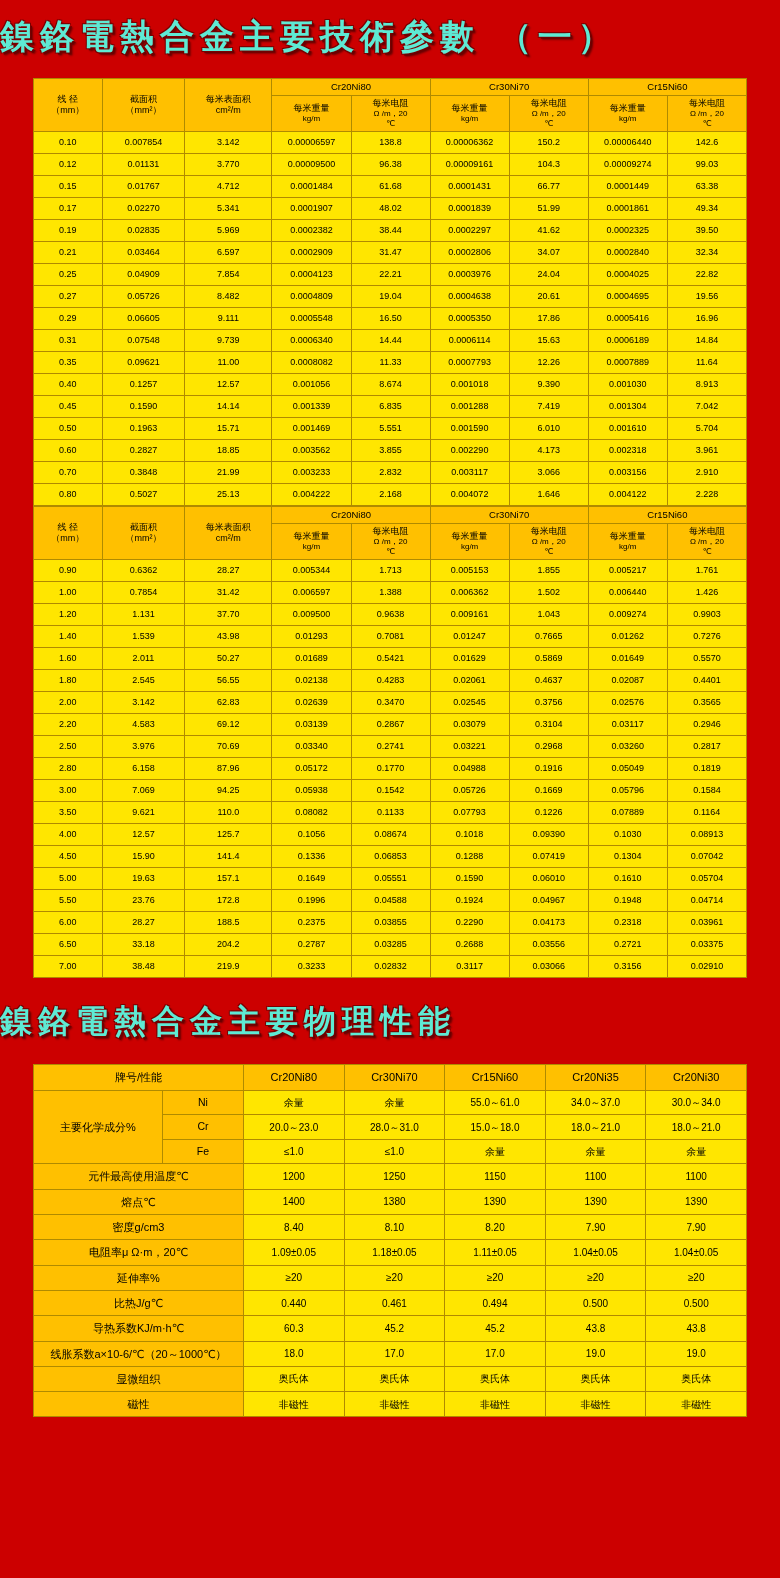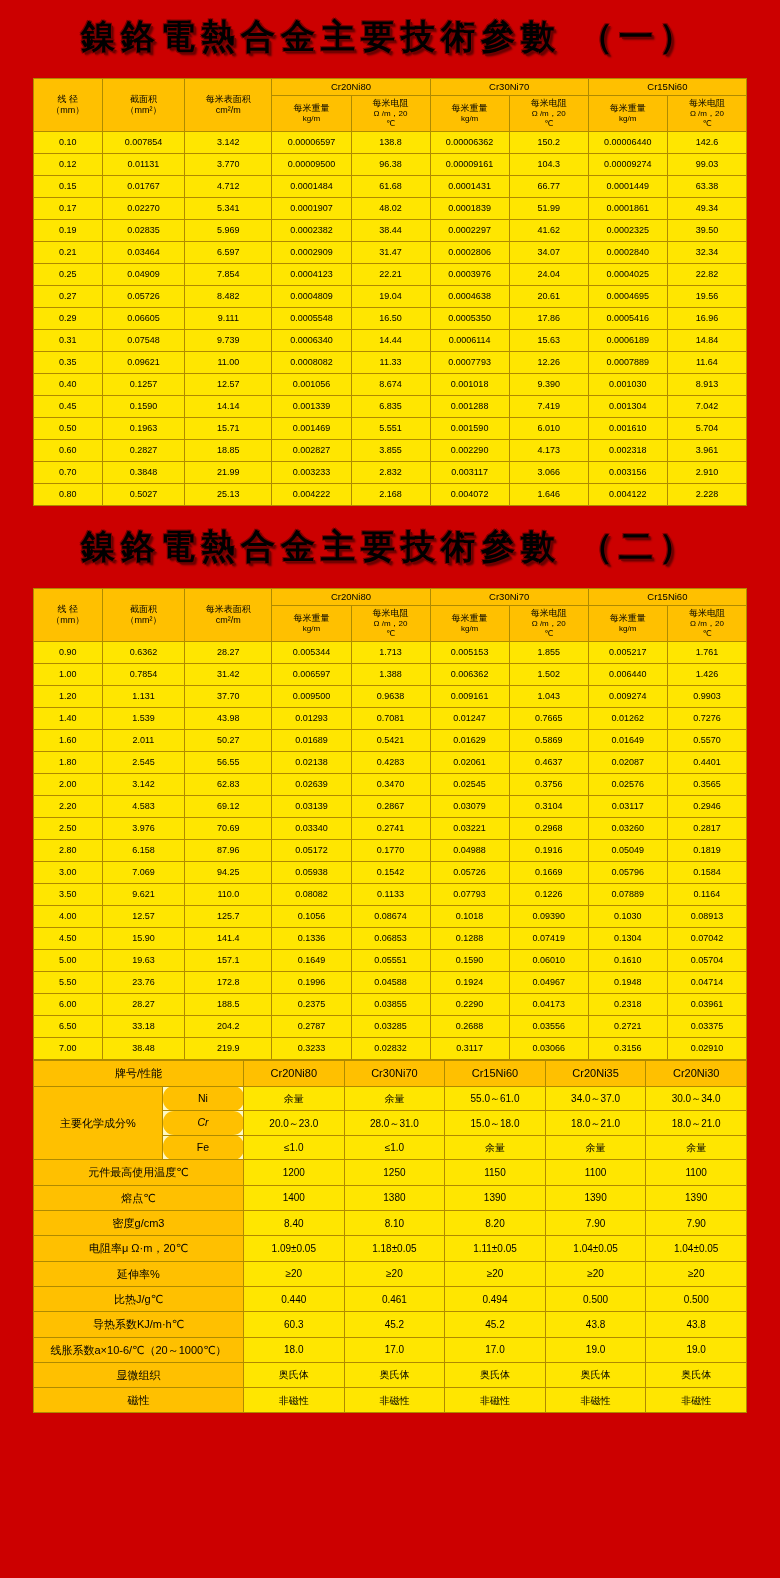--- a/index.html
+++ b/index.html
@@ -5,24 +5,24 @@
   html,body{margin:0;padding:0;}
   body{
     width:780px;
     background:#cc0000;
     font-family:"Liberation Sans","DejaVu Sans",sans-serif;
     color:#000;
   }
   .page{width:780px;position:relative;padding-bottom:14px;}
 
   .title{
-    text-align:center;
+    text-align:left;
     font-family:"DejaVu Serif","Liberation Serif",serif;
     font-weight:bold;
-    color:#000000;
+    color:#5eead4;
     letter-spacing:6px;
     text-shadow:
       -1px -1px 0 #7a0000,
       1px -1px 0 #7a0000,
       -1px 1px 0 #7a0000,
       2px 2px 0 #6b0000,
       3px 3px 2px rgba(0,0,0,.45);
   }
   .title-1{font-size:34px;padding:14px 0 18px;}
   .title-2{font-size:34px;padding:18px 0 18px;}
@@ -59,21 +59,21 @@
   .tbl-phys th,.tbl-phys td{
     border:1px solid #b08a00;
     text-align:center;
     vertical-align:middle;
     padding:5px 2px;
     font-weight:normal;
     line-height:1.3;
   }
   .tbl-phys thead th{background:#ffc000;font-size:11px;}
   .tbl-phys td.rowlabel{background:#ffc000;font-size:11px;}
-  .tbl-phys td.rowlabel-sub{background:#ffc000;font-size:10.5px;border-radius:11px;}
+  .tbl-phys td.rowlabel-sub{background:#ffc000;font-size:10.5px;}
   .tbl-phys td.val{background:#ffe600;font-size:10px;}
   .spacer{height:10px;}
 </style>
 </head>
 <body>
 
 <div class="page">
 
   <div class="title title-1">鎳鉻電熱合金主要技術參數 （一）</div>
 
@@ -278,21 +278,21 @@
           <td>5.551</td>
           <td>0.001590</td>
           <td>6.010</td>
           <td>0.001610</td>
           <td>5.704</td>
         </tr>
         <tr>
           <td>0.60</td>
           <td>0.2827</td>
           <td>18.85</td>
-          <td>0.002827</td>
+          <td>0.003562</td>
           <td>3.855</td>
           <td>0.002290</td>
           <td>4.173</td>
           <td>0.002318</td>
           <td>3.961</td>
         </tr>
         <tr>
           <td>0.70</td>
           <td>0.3848</td>
           <td>21.99</td>
@@ -310,21 +310,20 @@
           <td>0.004222</td>
           <td>2.168</td>
           <td>0.004072</td>
           <td>1.646</td>
           <td>0.004122</td>
           <td>2.228</td>
         </tr>
       </tbody>
   </table>
 
-  <div class="title title-2">鎳鉻電熱合金主要技術參數 （二）</div>
 
   <table class="tbl">
     <thead>
       <tr>
         <th rowspan="2" style="width:56px">
           <div>线 径</div>
           <div>（mm）</div>
         </th>
         <th rowspan="2" style="width:68px">
           <div>截面积</div>
@@ -574,20 +573,21 @@
           <td>0.3233</td>
           <td>0.02832</td>
           <td>0.3117</td>
           <td>0.03066</td>
           <td>0.3156</td>
           <td>0.02910</td>
         </tr>
       </tbody>
   </table>
 
+  <div class="title title-3">鎳鉻電熱合金主要物理性能</div>
 
   <table class="tbl-phys">
     <thead>
       <tr id="phys-head-row">
           <th colspan="2" style="width: 200px;">牌号/性能</th>
           <th>Cr20Ni80</th>
           <th>Cr30Ni70</th>
           <th>Cr15Ni60</th>
           <th>Cr20Ni35</th>
           <th>Cr20Ni30</th>
@@ -597,21 +597,21 @@
         <tr>
           <td class="rowlabel" rowspan="3" style="width: 124px;">主要化学成分%</td>
           <td class="rowlabel-sub" style="width: 76px;">Ni</td>
           <td class="val">余量</td>
           <td class="val">余量</td>
           <td class="val">55.0～61.0</td>
           <td class="val">34.0～37.0</td>
           <td class="val">30.0～34.0</td>
         </tr>
         <tr>
-          <td class="rowlabel-sub" style="width: 76px; font-style: italic;">Cr</td>
+          <td class="rowlabel-sub" style="width: 76px;">Cr</td>
           <td class="val">20.0～23.0</td>
           <td class="val">28.0～31.0</td>
           <td class="val">15.0～18.0</td>
           <td class="val">18.0～21.0</td>
           <td class="val">18.0～21.0</td>
         </tr>
         <tr>
           <td class="rowlabel-sub" style="width: 76px; margin-left: 17px;">Fe</td>
           <td class="val">≤1.0</td>
           <td class="val">≤1.0</td>

